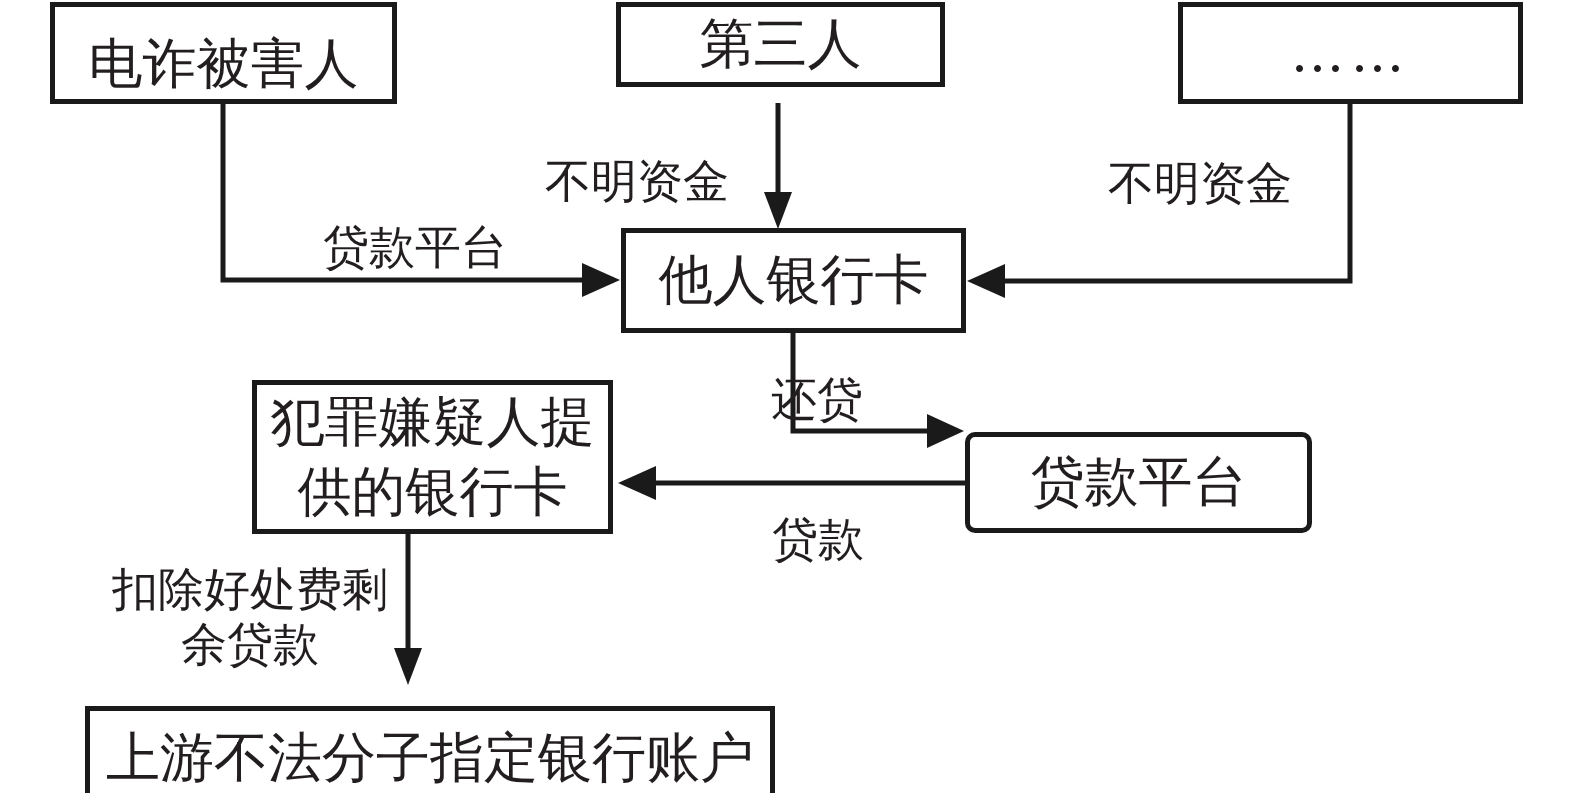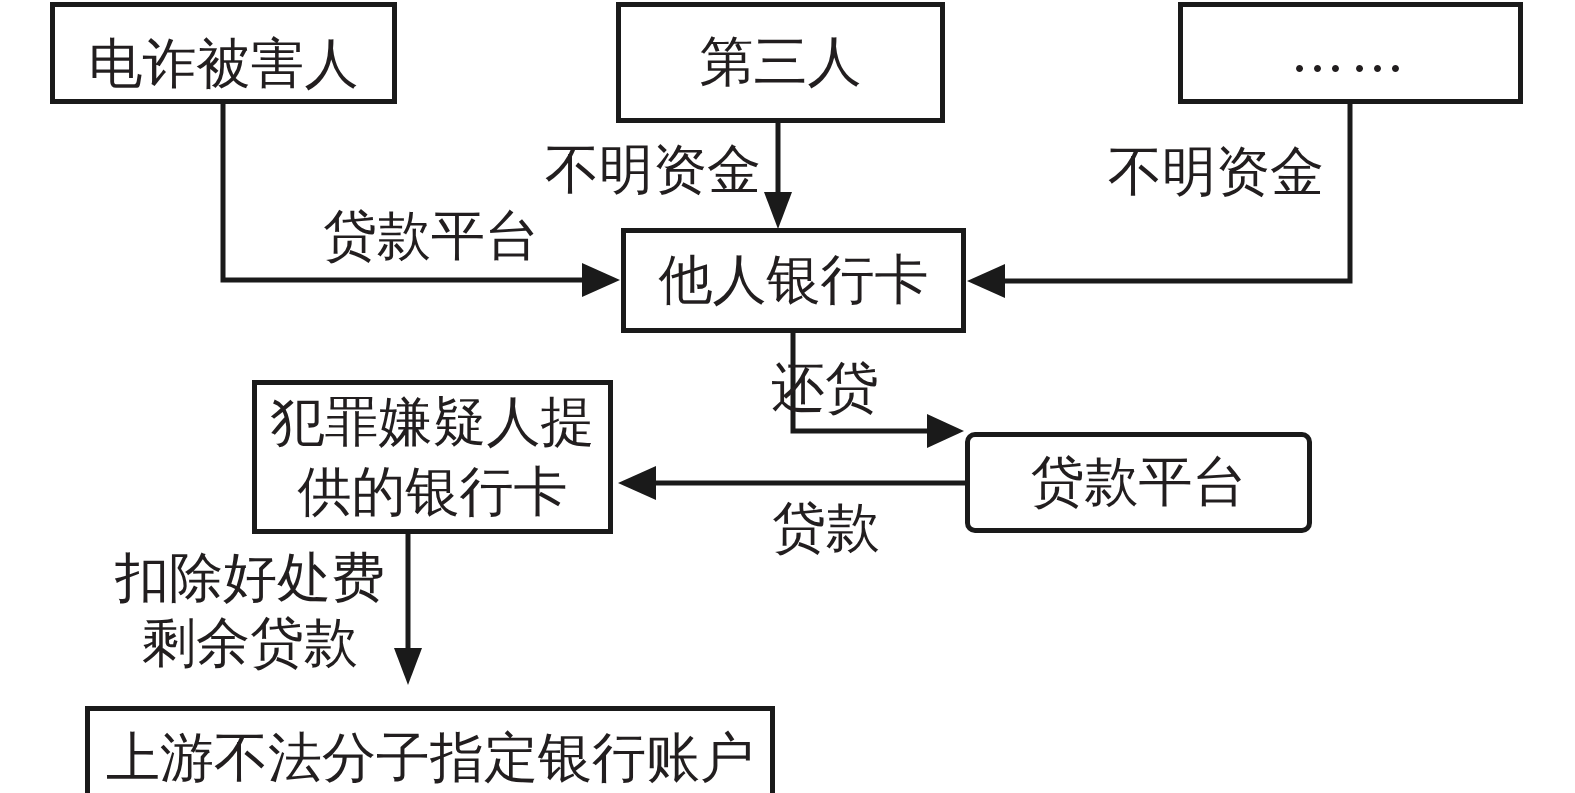--- a/index.html
+++ b/index.html
@@ -38,31 +38,32 @@
     background: #ffffff;
     border: 5px solid #1a1a1a;
     display: flex;
     align-items: center;
     justify-content: center;
     text-align: center;
     font-size: 54px;
     line-height: 1.3;
   }
   .n-victim        { left: 50px;   top: 2px;   width: 347px; height: 102px; align-items: flex-end; }
-  .n-third-party   { left: 616px;  top: 2px;   width: 329px; height: 121px; }
+  .n-third-party   { left: 616px;  top: 2px;   width: 329px; height: 85px; }
   .n-ellipsis      { left: 1178px; top: 2px;   width: 345px; height: 102px; letter-spacing: 6px; }
   .n-others-card   { left: 621px;  top: 228px; width: 345px; height: 105px; }
   .n-suspect-card  { left: 252px;  top: 380px; width: 361px; height: 154px; }
   .n-loan-platform { left: 965px;  top: 432px; width: 347px; height: 101px; border-radius: 10px; }
   .n-upstream      { left: 85px;   top: 686px; width: 690px; height: 104px; margin-top: 20px; }
   .elabel {
     position: absolute;
-    font-size: 54px;
+    font-size: 46px;
     line-height: 1.2;
     white-space: nowrap;
+    margin-top: 16px;
   }
   .l-fraud-funds         { left: 323px;  top: 204px; }
   .l-unknown-funds-mid   { left: 545px;  top: 138px; }
   .l-unknown-funds-right { left: 1108px; top: 140px; }
   .l-repay               { left: 771px;  top: 356px; }
   .l-loan                { left: 772px;  top: 496px; }
   .l-deduct-fee          { left: 112px;  top: 546px; width: 276px;
                            white-space: normal; text-align: center; }
 </style>
 </head>

